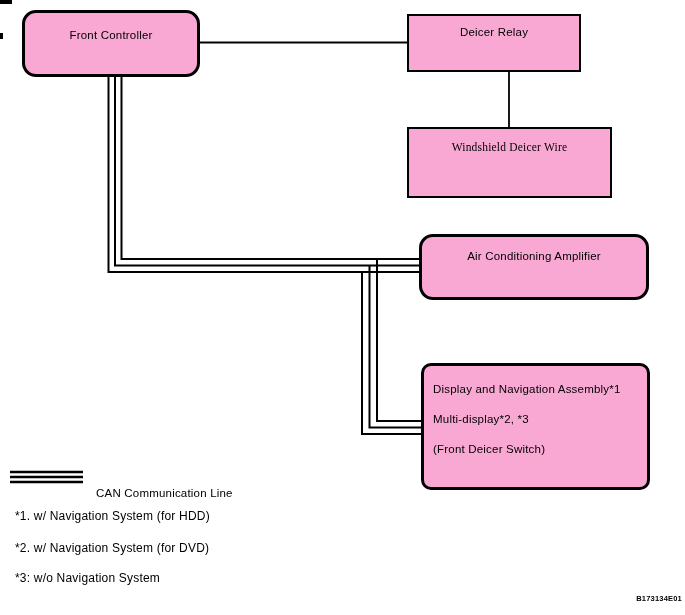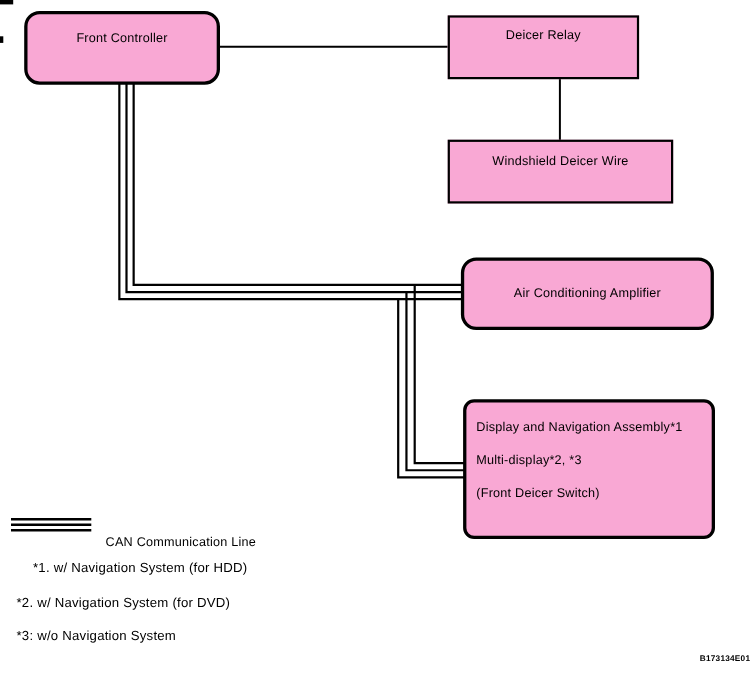--- a/index.html
+++ b/index.html
@@ -78,35 +78,35 @@
   </svg>
 
   <div class="box rounded" style="left:22px; top:10px; width:178px; height:67px;">
     <div class="lbl" style="top:16px;">Front Controller</div>
   </div>
 
   <div class="box" style="left:407px; top:14px; width:174px; height:58px;">
     <div class="lbl" style="top:10px;">Deicer Relay</div>
   </div>
 
-  <div class="box" style="left:407px; top:127px; width:205px; height:58px;">
+  <div class="box" style="left:407px; top:127px; width:205px; height:71px;font-family:Liberation Serif, serif;">
     <div class="lbl" style="top:12px;">Windshield Deicer Wire</div>
   </div>
 
   <div class="box rounded" style="left:419px; top:234px; width:230px; height:66px;">
-    <div class="lbl" style="top:24px;">Air Conditioning Amplifier</div>
+    <div class="lbl" style="top:13px;">Air Conditioning Amplifier</div>
   </div>
 
   <div class="box rounded" id="display-box" style="left:421px; top:363px; width:229px; height:127px; padding-top:8px;border-radius:10px;">
     <div class="dline">Display and Navigation Assembly*1</div>
     <div class="dline">Multi-display*2, *3</div>
     <div class="dline">(Front Deicer Switch)</div>
   </div>
 
   <div class="note" style="left:96px; top:486px; font-size:11.5px;">CAN Communication Line</div>
 
-  <div class="note" style="left:30px; top:509px;text-align:center;">*1. w/ Navigation System (for HDD)</div>
+  <div class="note" style="left:15px; top:509px;text-align:center;">*1. w/ Navigation System (for HDD)</div>
   <div class="note" style="left:15px; top:541px;text-align:right;">*2. w/ Navigation System (for DVD)</div>
   <div class="note" style="left:15px; top:571px;">*3: w/o Navigation System</div>
 
   <div id="figure-id">B173134E01</div>
 
 </div>
 
 </body></html>

